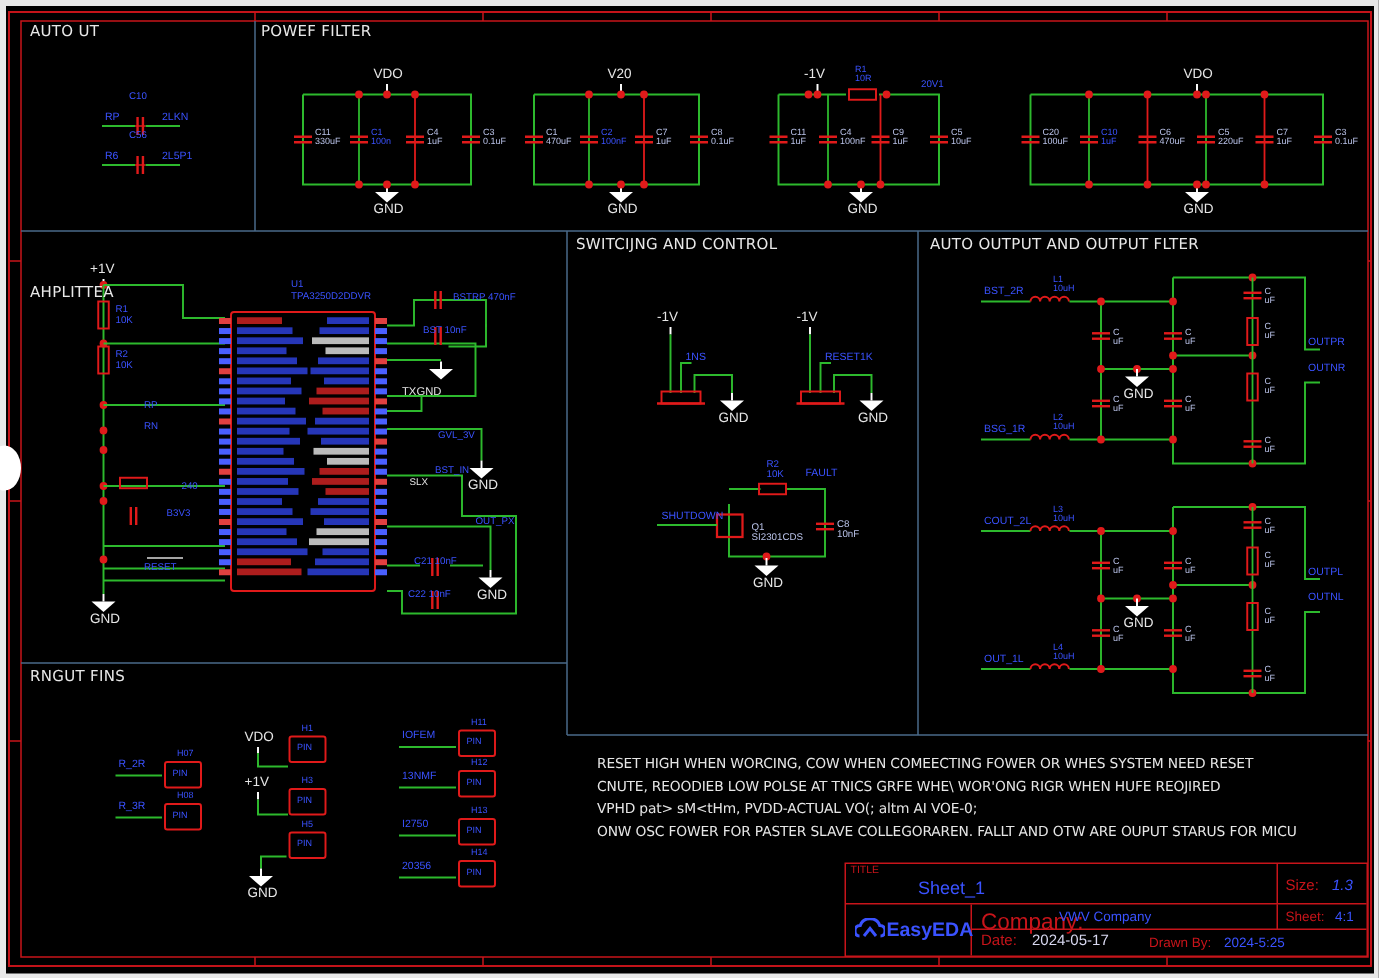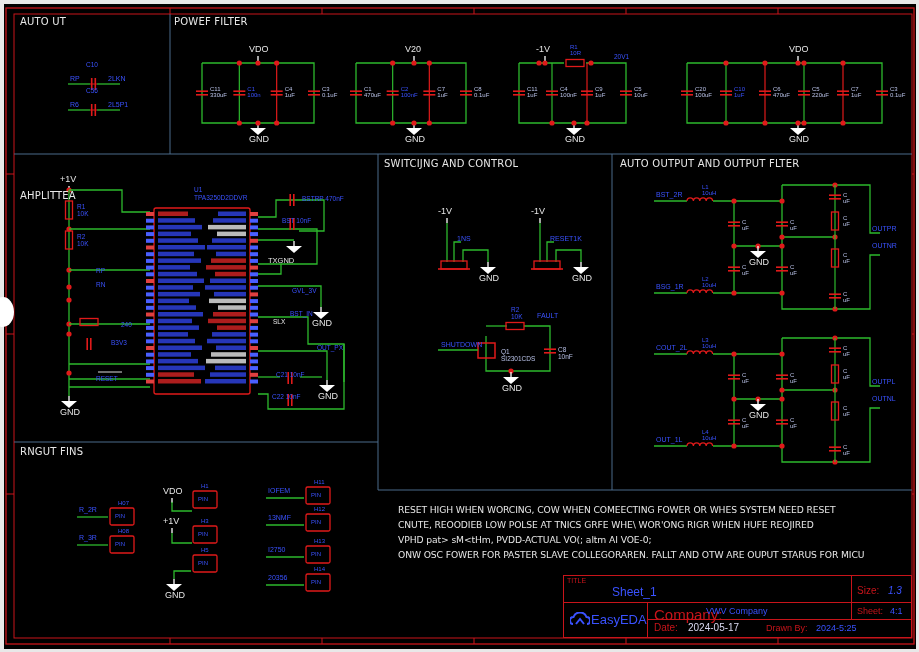--- a/index.html
+++ b/index.html
@@ -453,21 +453,21 @@
       <span class="tb" style="left:5px;top:9px;color:#c8141a;">Size:</span>
       <span class="tb" style="left:36px;top:9px;color:#3a52ff;font-style:italic;">1.3</span>
     </div>
     <div style="position:absolute;left:0;top:27px;width:84px;height:34px;border-right:1px solid #c8141a;box-sizing:border-box;">
       <span style="position:absolute;left:6px;top:9px;">
         <svg width="20" height="16" viewBox="0 0 20 16">
             <path d="M3 12 Q0 12 0 8.5 Q0 5 3.5 5 Q5 0.5 10 0.5 Q15 0.5 16.5 5 Q20 5 20 8.5 Q20 12 17 12" fill="none" stroke="#3a52ff" stroke-width="2"></path>
             <path d="M6 12 L10 7 L14 12" fill="none" stroke="#3a52ff" stroke-width="2"></path>
           </svg>
       </span>
-      <span class="tb" style="left:27px;top:9px;color:#3a52ff;font-size:13px;font-weight:normal;">EasyEDA</span>
+      <span class="tb" style="left:27px;top:9px;color:#3a52ff;font-size:13px;font-weight:bold;">EasyEDA</span>
     </div>
     <div style="position:absolute;left:84px;top:27px;width:204px;height:17px;border-right:1px solid #c8141a;border-bottom:1px solid #c8141a;box-sizing:border-box;">
       <span class="tb" style="left:6px;top:3px;color:#c8141a;font-size:15px;">Company:</span>
       <span class="tb" style="left:58px;top:3px;color:#3a52ff;font-size:9px;">VWV Company</span>
     </div>
     <div style="position:absolute;left:288px;top:27px;width:59px;height:17px;border-bottom:1px solid #c8141a;box-sizing:border-box;">
       <span class="tb" style="left:5px;top:3px;color:#c8141a;font-size:9px;">Sheet:</span>
       <span class="tb" style="left:38px;top:3px;color:#3a52ff;font-size:9px;">4:1</span>
     </div>
     <div style="position:absolute;left:84px;top:44px;width:263px;height:17px;">

